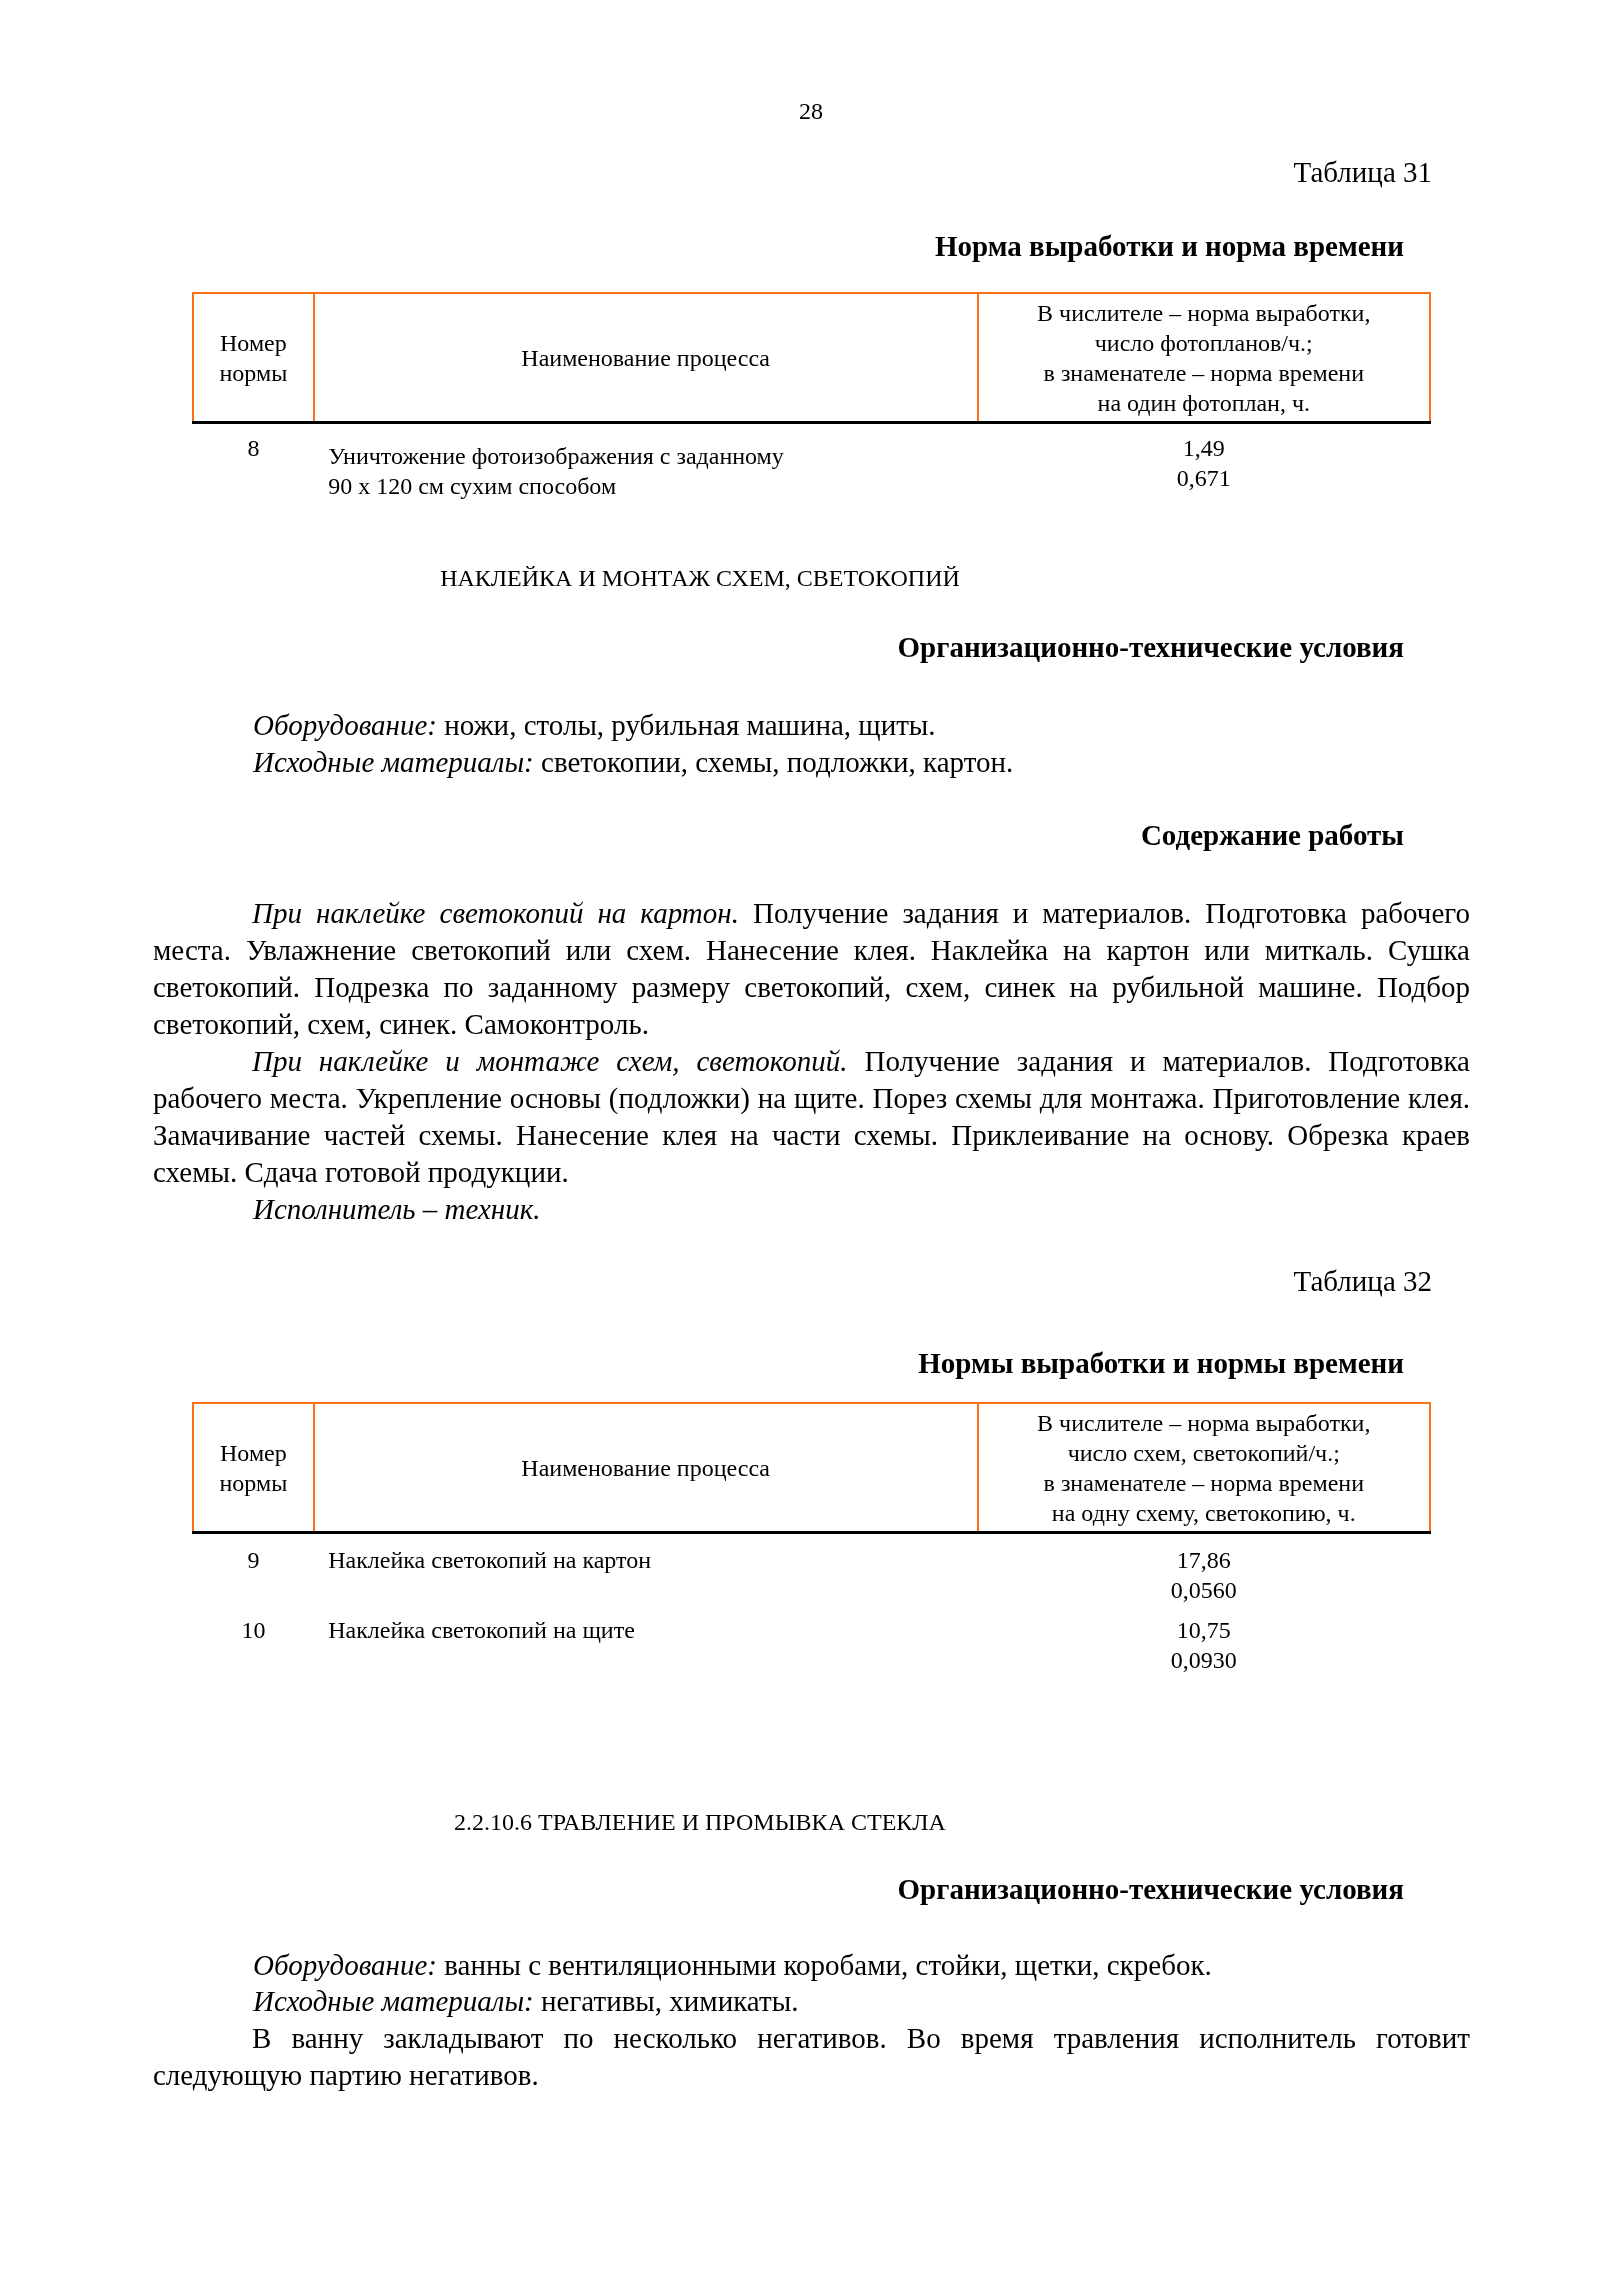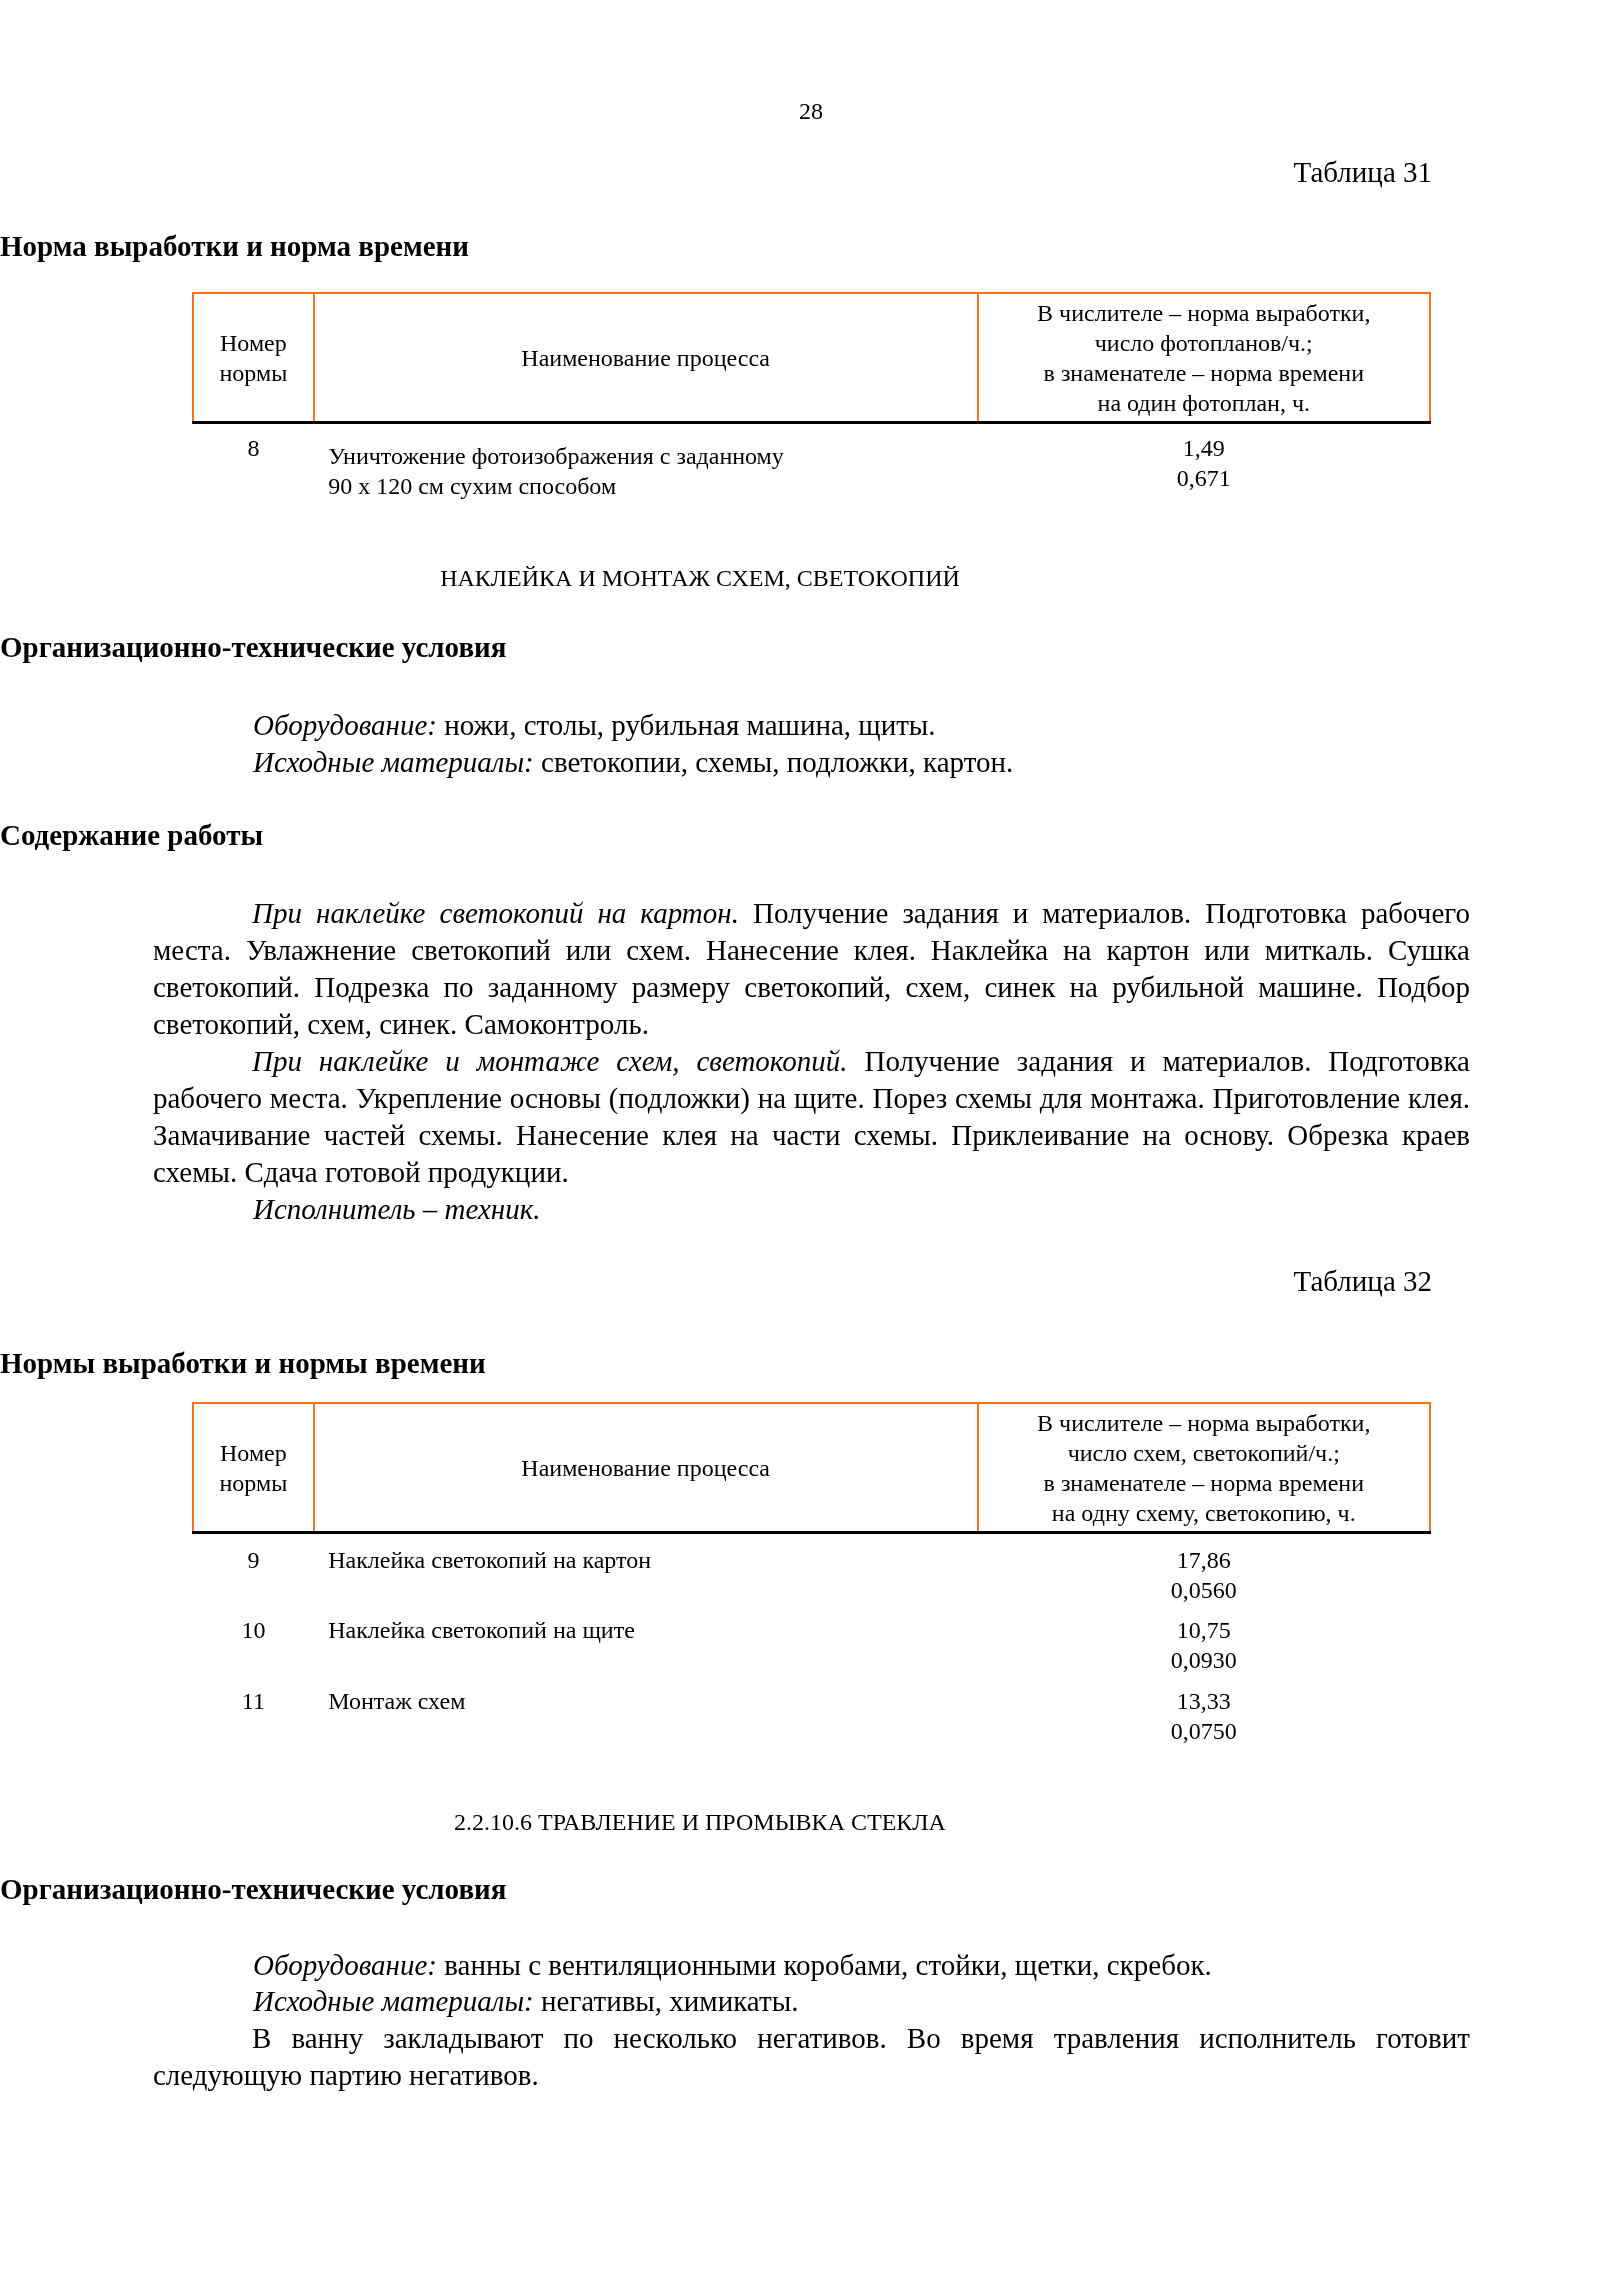--- a/index.html
+++ b/index.html
@@ -1,21 +1,21 @@
 <!DOCTYPE html>
 <html style="font-size:10.5px"><head>
 <meta charset="utf-8">
 <style>
   html, body { margin: 0; padding: 0; background: #ffffff; }
   body { width: 1622px; height: 2295px; position: relative; overflow: hidden;
          font-family: "Liberation Serif", "DejaVu Serif", serif; color: #000; }
   .abs { position: absolute; }
   .page-num { top: 98px; left: 0; width: 1622px; text-align: center; font-size: 24px; }
   .tbl-label { right: 190px; font-size: 29px; }
-  .center-title { left: 0; width: 1404px; text-align: left; font-size: 29px; font-weight: bold; }
+  .center-title { left: 0; width: 1404px; text-align: right; font-size: 29px; font-weight: bold; }
   .caps-heading { left: 0; width: 1400px; text-align: center; font-size: 24px; }
   .caps-heading.italic { }
 
   table.norms { position: absolute; left: 192px; width: 1239px; border-collapse: collapse;
                 font-size: 24px; line-height: 30px; }
   table.norms th { font-weight: normal; border: 2px solid #f97316; 
                    vertical-align: middle; padding: 2.6px 3.9px; }
   table.norms thead tr { border-top: 2.6px solid #000; border-bottom: 3.3px solid #000; }
   table.norms th.c1 { width: 111px; }
   table.norms th.c2 { width: 654px; }
@@ -121,28 +121,20 @@
       </td>
     </tr>
     <tr>
       <td class="num" style="padding-top:10.5px;">10</td>
       <td class="name" style="padding-top:10.5px;">Наклейка светокопий на щите</td>
       <td class="frac" style="padding-top:10.5px;">
         <span class="numerator">10,75</span>
         <span class="denominator">0,0930</span>
       </td>
     </tr>
-    <tr>
-      <td class="num" style="padding-top:10.5px;">11</td>
-      <td class="name" style="padding-top:10.5px;">Монтаж схем</td>
-      <td class="frac" style="padding-top:10.5px;">
-        <span class="numerator">13,33</span>
-        <span class="denominator">0,0750</span>
-      </td>
-    </tr>
   </tbody>
 </table>
 
 <div class="abs caps-heading italic" style="top:1809px;">2.2.10.6  ТРАВЛЕНИЕ И ПРОМЫВКА СТЕКЛА</div>
 <div class="abs center-title" style="top:1873px;">Организационно-технические условия</div>
 
 <div class="abs line" style="top:1947px;">
   <i>Оборудование:</i><span> ванны с вентиляционными коробами, стойки, щетки, скребок.</span>
 </div>
 <div class="abs line" style="top:1983px;">

